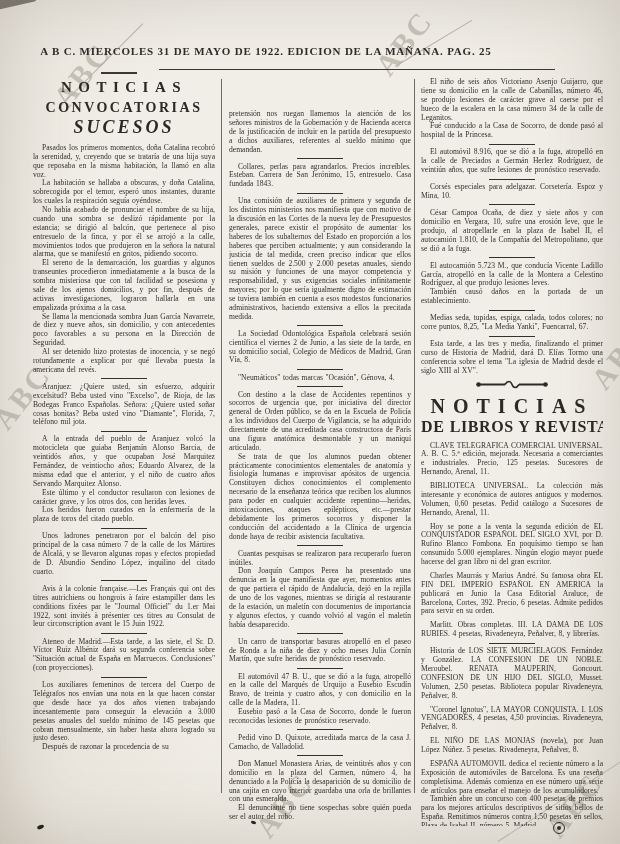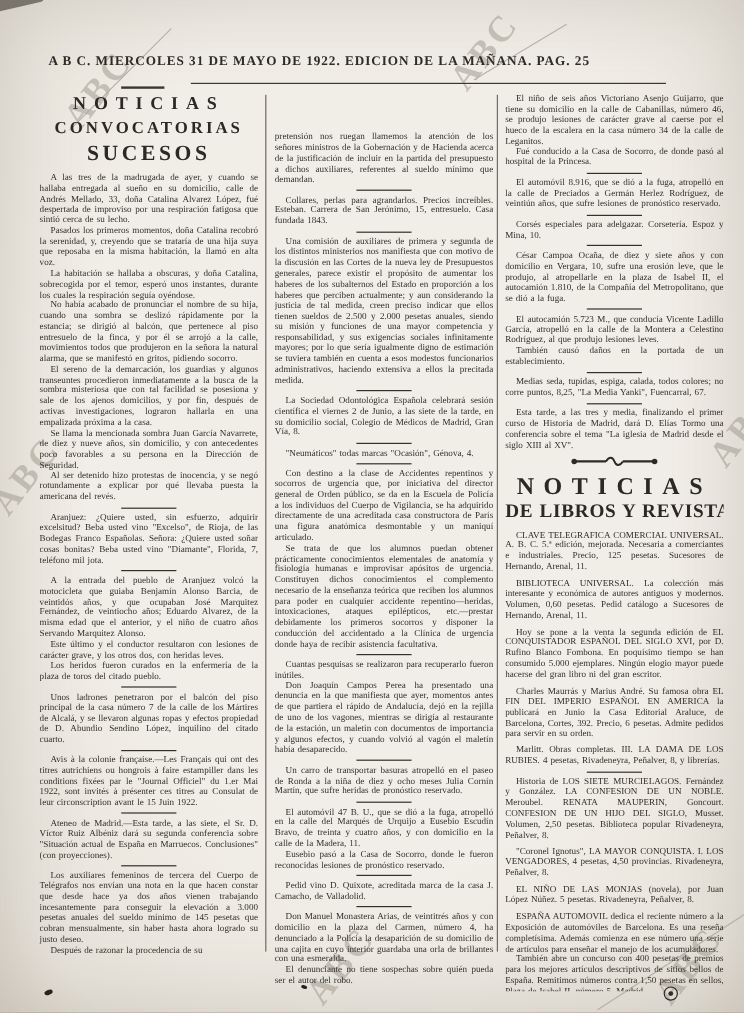--- a/index.html
+++ b/index.html
@@ -26,21 +26,21 @@
   
   .para{margin:0;text-indent:9px;}
   .para.noindent{text-indent:0;}
   .rule{width:46px;border:0;border-top:1.4px solid #34312b;margin:3.6px auto;}
   .gap{height:5px;}
   .head{text-align:center;font-weight:bold;color:#2b2924;}
   .head .l{display:block;white-space:nowrap;}
   .head-sucesos{margin:1px 0 6px;}
   .head-sucesos .l0{font-size:15px;letter-spacing:6.5px;}
   .head-sucesos .l1{font-size:14px;letter-spacing:2.5px;margin-top:3px;}
-  .head-sucesos .l2{font-size:18px;letter-spacing:3px;margin-top:1px;}
+  .head-sucesos .l2{font-size:18px;letter-spacing:3px;margin-top:1px;font-style:italic;}
   .head-libros{margin:3px 0 5px;}
   .head-libros .l0{font-size:20px;letter-spacing:8px;}
   .head-libros .l1{font-size:16px;letter-spacing:.6px;}
   .ornament{text-align:center;margin:4px 0 2px;}
   
   .wm{position:absolute;font-weight:bold;font-size:30px;letter-spacing:3px;
     color:#a39d90;opacity:.55;transform:rotate(-52deg);pointer-events:none;}
   .scratch{position:absolute;height:1px;background:#b6b1a6;transform-origin:left center;}
   .corner-mark{position:absolute;left:-8px;top:-3px;width:44px;height:9px;background:#5a554c;
     transform:rotate(-13deg);opacity:.75;border-radius:2px;}
@@ -75,21 +75,20 @@
 
   <div class="col-divider div-1"></div>
   <div class="col-divider div-2"></div>
 
   <div class="col col-1">
       <div class="head head-sucesos">
         <span class="l l0">NOTICIAS</span>
         <span class="l l1">CONVOCATORIAS</span>
         <span class="l l2">SUCESOS</span>
       </div>
-      <p class="para">A las tres de la madrugada de ayer, y cuando se hallaba entregada al sueño en su domicilio, calle de Andrés Mellado, 33, doña Catalina Alvarez López, fué despertada de improviso por una respiración fatigosa que sintió cerca de su lecho.</p>
       <p class="para">Pasados los primeros momentos, doña Catalina recobró la serenidad, y, creyendo que se trataría de una hija suya que reposaba en la misma habitación, la llamó en alta voz.</p>
       <p class="para">La habitación se hallaba a obscuras, y doña Catalina, sobrecogida por el temor, esperó unos instantes, durante los cuales la respiración seguía oyéndose.</p>
       <p class="para">No había acabado de pronunciar el nombre de su hija, cuando una sombra se deslizó rápidamente por la estancia; se dirigió al balcón, que pertenece al piso entresuelo de la finca, y por él se arrojó a la calle, movimientos todos que produjeron en la señora la natural alarma, que se manifestó en gritos, pidiendo socorro.</p>
       <p class="para">El sereno de la demarcación, los guardias y algunos transeuntes procedieron inmediatamente a la busca de la sombra misteriosa que con tal facilidad se posesiona y sale de los ajenos domicilios, y por fin, después de activas investigaciones, lograron hallarla en una empalizada próxima a la casa.</p>
       <p class="para">Se llama la mencionada sombra Juan García Navarrete, de diez y nueve años, sin domicilio, y con antecedentes poco favorables a su persona en la Dirección de Seguridad.</p>
       <p class="para">Al ser detenido hizo protestas de inocencia, y se negó rotundamente a explicar por qué llevaba puesta la americana del revés.</p>
       <div class="rule"></div>
       <p class="para">Aranjuez: ¿Quiere usted, sin esfuerzo, adquirir excelsitud? Beba usted vino "Excelso", de Rioja, de las Bodegas Franco Españolas. Señora: ¿Quiere usted soñar cosas bonitas? Beba usted vino "Diamante", Florida, 7, teléfono mil jota.</p>
       <div class="rule"></div>
       <p class="para">A la entrada del pueblo de Aranjuez volcó la motocicleta que guiaba Benjamín Alonso Barcia, de veintidós años, y que ocupaban José Marquitez Fernández, de veintiocho años; Eduardo Alvarez, de la misma edad que el anterior, y el niño de cuatro años Servando Marquitez Alonso.</p>

